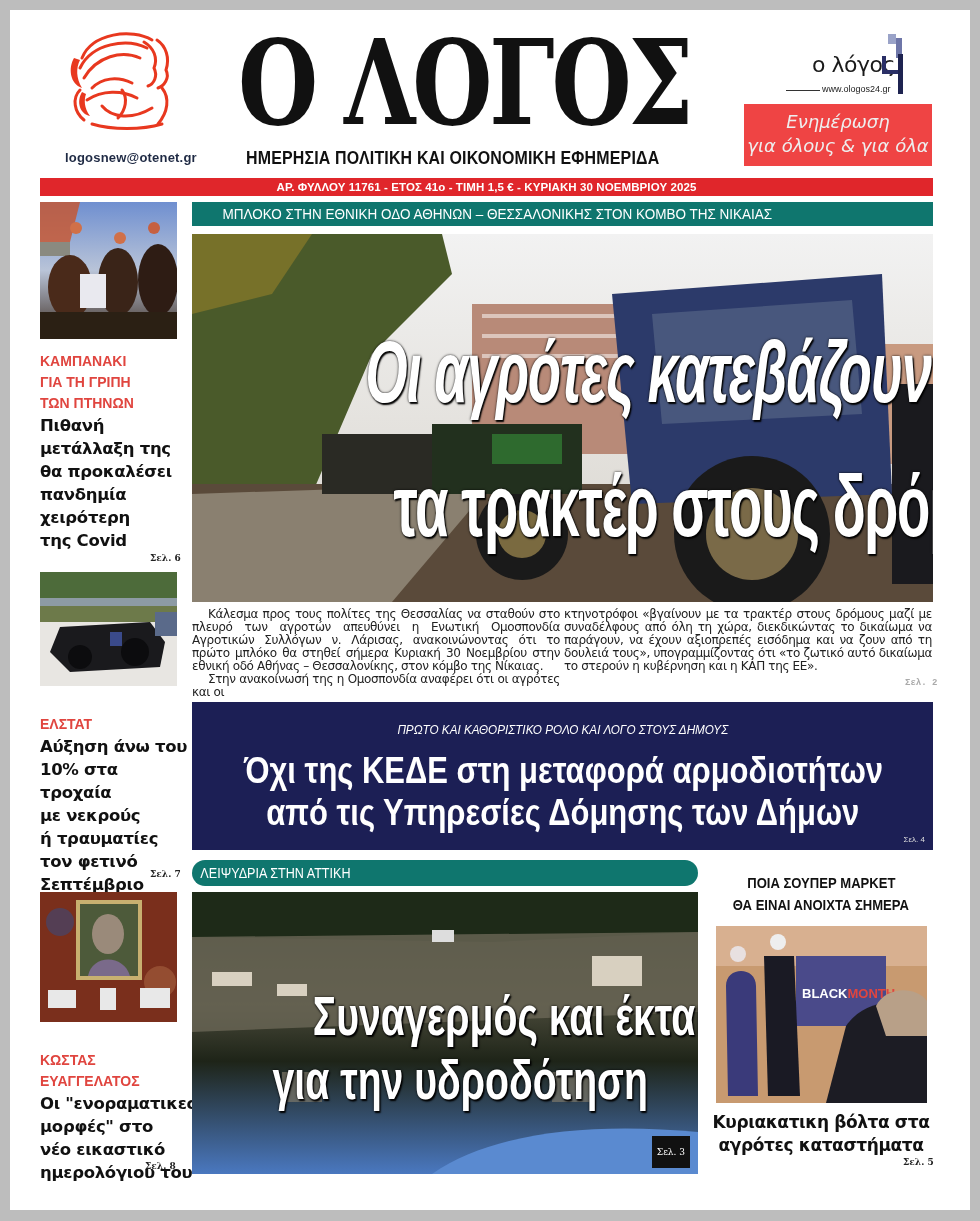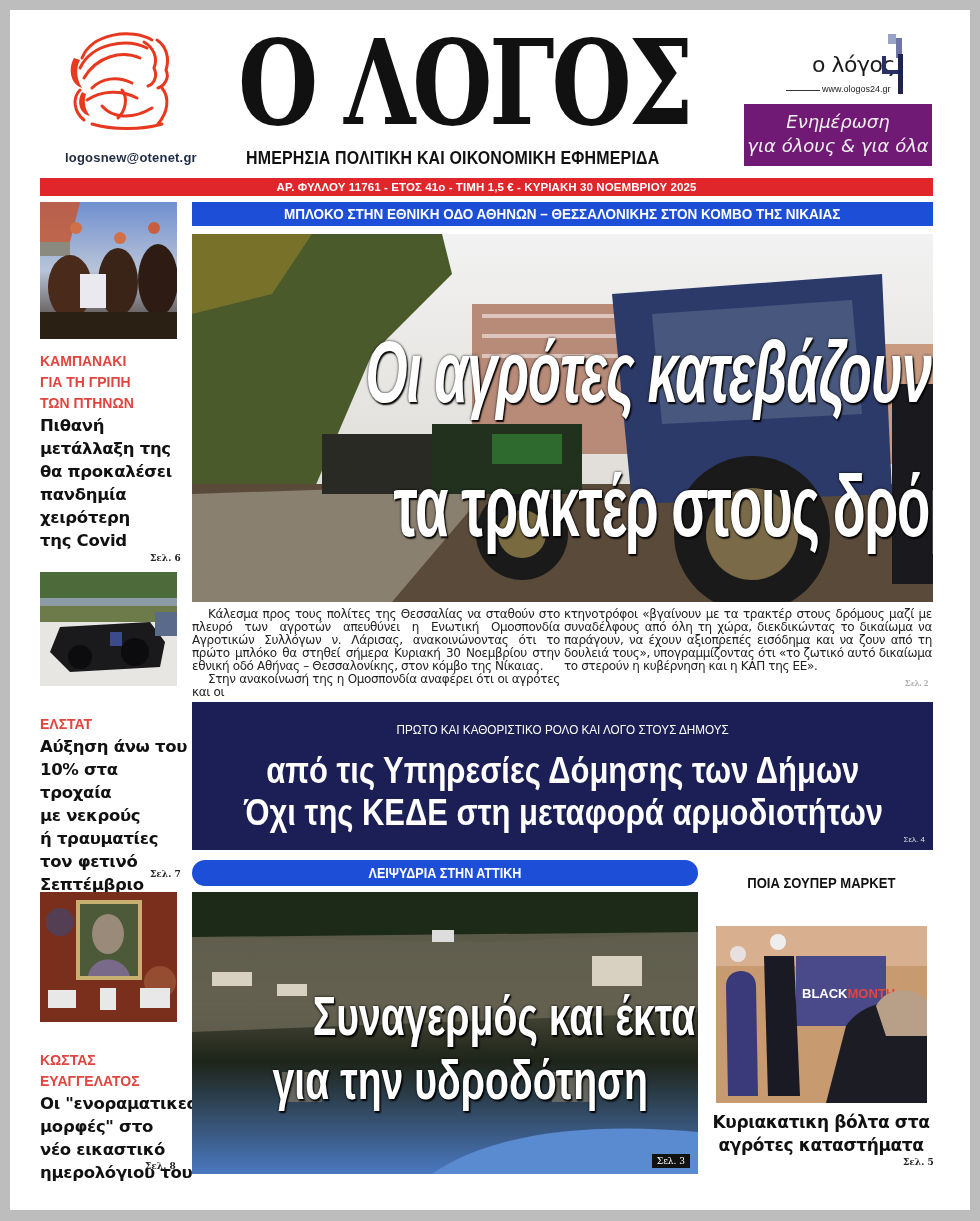--- a/index.html
+++ b/index.html
@@ -11,57 +11,57 @@
   
   .logo-art { left: 52px; top: 18px; width: 126px; width: 120px; height: 104px; }
   .email { left: 55px; top: 140px; width: 150px; font-size: 13px; font-weight: bold; color: #1f2a44; letter-spacing: 0.2px; }
   .title { left: 228px; top: 10px; width: 440px; height: 125px; font-family: "DejaVu Serif", serif; font-weight: bold; font-size: 118px; line-height: 125px; text-align: center; color: #111; letter-spacing: -4px; transform: scaleX(0.78); transform-origin: left top; white-space: nowrap; }
   .subtitle { left: 236px; top: 137px; width: 440px; font-size: 19px; font-weight: bold; color: #111; white-space: nowrap; transform: scaleX(0.84); transform-origin: left top; letter-spacing: 0.2px; }
   .brand24 { left: 766px; top: 24px; width: 160px; height: 70px; }
   .brand24-name { left: 0; top: 18px; font-size: 22px; color: #1a1a1a; font-family: "DejaVu Sans", sans-serif; letter-spacing: -0.5px; margin-left: 36px; }
   .brand24-url { left: 46px; top: 50px; font-size: 9px; color: #222; }
   .brand24-line { left: 10px; top: 56px; width: 34px; height: 1px; background: #333; }
   .brand24-mark { left: 106px; top: 0; width: 22px; height: 60px; }
-  .slogan-box { left: 734px; top: 94px; width: 188px; height: 62px; background: #701a75; color: #eee; font-style: italic; font-size: 18px; text-align: center; line-height: 24px; padding-top: 6px; font-family: "DejaVu Sans", sans-serif; font-weight: 300; }
+  .slogan-box { left: 734px; top: 94px; width: 188px; height: 62px; background: #ef4444; color: #eee; font-style: italic; font-size: 18px; text-align: center; line-height: 24px; padding-top: 6px; font-family: "DejaVu Sans", sans-serif; font-weight: 300; }
   .redbar { left: 30px; top: 168px; width: 893px; height: 18px; background: #e0262b; color: #fff; text-align: center; font-size: 11.5px; font-weight: bold; line-height: 18px; letter-spacing: 0.1px; }
 
   
   .side-img { left: 30px; width: 137px; border: 0; overflow: hidden; }
   .kicker { color: #e0453f; font-weight: bold; font-size: 14px; line-height: 21px; }
   .side-head { color: #111; font-weight: bold; font-size: 16.5px; line-height: 23px; font-family: "DejaVu Sans", sans-serif; letter-spacing: -0.3px; }
   .page-ref { font-size: 9px; font-weight: bold; color: #222; font-family: "DejaVu Serif", serif; }
 
   
-  .blackbar { background: #1d4ed8; color: #fff; text-align: center; font-weight: bold; }
+  .blackbar { background: #0f766e; color: #fff; text-align: left; font-weight: normal; }
   .main-kicker { left: 182px; top: 192px; width: 741px; height: 24px; font-size: 15px; line-height: 24px; white-space: nowrap; }
   .main-kicker span { display: inline-block; transform: scaleX(0.9); }
   .hero { left: 182px; top: 224px; width: 741px; height: 368px; overflow: hidden; }
   .hero-headline { left: 0; width: 741px; text-align: center; color: #fff; font-weight: bold; font-size: 88px; line-height: 88px; letter-spacing: -2px; text-shadow: 0 0 3px #000, 2px 2px 2px #000; white-space: nowrap; font-family: "Liberation Sans", sans-serif; }
   .hero-headline span { display: inline-block; transform: scaleX(0.62); transform-origin: center; }
   .body-text { font-size: 12px; line-height: 13px; color: #222; text-align: justify; font-family: "DejaVu Sans", sans-serif; letter-spacing: -0.35px; }
   .col1 { left: 182px; top: 598px; width: 368px; }
   .col2 { left: 554px; top: 598px; width: 368px; }
   .indent { text-indent: 16px; }
-  .sel2 { left: 895px; top: 668px; font-size: 9px; color: #aaa; font-family: Liberation Serif, serif; font-weight: bold; }
+  .sel2 { left: 895px; top: 668px; font-size: 9px; color: #aaa; font-family: Liberation Mono, monospace; font-weight: bold; }
 
   
   .navy { left: 182px; top: 692px; width: 741px; height: 148px; background: #1c1f55; color: #fff; text-align: center; }
-  .navy-kicker { position: absolute; left: 0; width: 741px; top: 20px; font-size: 13px; white-space: nowrap; }
+  .navy-kicker { position: absolute; left: 0; width: 741px; top: 20px; font-size: 13px; white-space: nowrap; font-style: italic; }
   .navy-kicker span { display: inline-block; transform: scaleX(0.9); }
   .navy-head { position: absolute; left: 0; width: 741px; top: 48px; font-size: 36px; line-height: 42px; font-weight: bold; white-space: nowrap; }
   .navy-head span { display: inline-block; transform: scaleX(0.86); }
   .navy-sel { position: absolute; right: 8px; bottom: 6px; font-size: 8px; color: #ddd; }
 
   
   .water-kicker { left: 182px; top: 850px; width: 506px; height: 26px; font-size: 14px; line-height: 26px; border-radius: 13px; }
   .water-kicker span { display: inline-block; transform: scaleX(0.9); }
   .water-img { left: 182px; top: 882px; width: 506px; height: 282px; overflow: hidden; }
   .water-head { position: absolute; left: 0; width: 506px; text-align: center; color: #fff; font-weight: bold; font-size: 56px; line-height: 60px; text-shadow: 0 0 3px #000, 2px 2px 2px #000; white-space: nowrap; }
   .water-head span { display: inline-block; transform: scaleX(0.7); }
-  .water-sel { position: absolute; right: 8px; bottom: 6px; background: #111; color: #fff; font-size: 9px; padding: 2px 5px; font-family: "DejaVu Serif", serif; }
+  .water-sel { position: absolute; right: 8px; bottom: 6px; background: #111; color: #fff; font-size: 9px; padding: 11px 5px; font-family: "DejaVu Serif", serif; }
 
   
   .shop-kicker { left: 700px; top: 862px; width: 222px; text-align: center; font-size: 14.5px; font-weight: bold; line-height: 22px; color: #111; }
   .shop-kicker span { display: inline-block; transform: scaleX(0.9); }
   .shop-img { left: 706px; top: 916px; width: 211px; height: 177px; overflow: hidden; }
   .shop-head { left: 700px; top: 1101px; width: 222px; text-align: center; font-size: 17px; line-height: 23px; font-weight: bold; color: #111; font-family: "DejaVu Sans", sans-serif; letter-spacing: -0.4px; }
   .shop-sel { left: 893px; top: 1147px; }
 </style>
 </head>
 <body>
@@ -252,22 +252,22 @@
     <p class="indent">Στην ανακοίνωσή της η Ομοσπονδία αναφέρει ότι οι αγρότες και οι</p>
   </div>
   <div class="abs body-text col2">
     <p>κτηνοτρόφοι «βγαίνουν με τα τρακτέρ στους δρόμους μαζί με συναδέλφους από όλη τη χώρα, διεκδικώντας το δικαίωμα να παράγουν, να έχουν αξιοπρεπές εισόδημα και να ζουν από τη δουλειά τους», υπογραμμίζοντας ότι «το ζωτικό αυτό δικαίωμα το στερούν η κυβέρνηση και η ΚΑΠ της ΕΕ».</p>
   </div>
   <div class="abs sel2">Σελ. 2</div>
 
   <div class="abs navy">
     <div class="navy-kicker"><span>ΠΡΩΤΟ ΚΑΙ ΚΑΘΟΡΙΣΤΙΚΟ ΡΟΛΟ ΚΑΙ ΛΟΓΟ ΣΤΟΥΣ ΔΗΜΟΥΣ</span></div>
     <div class="navy-head">
+      <div><span>Όχι της ΚΕΔΕ στη μεταφορά αρμοδιοτήτων</span></div>
       <div><span>από τις Υπηρεσίες Δόμησης των Δήμων</span></div>
-      <div><span>Όχι της ΚΕΔΕ στη μεταφορά αρμοδιοτήτων</span></div>
     </div>
     <div class="navy-sel">Σελ. 4</div>
   </div>
 
   <div class="abs blackbar water-kicker">
     <span>ΛΕΙΨΥΔΡΙΑ ΣΤΗΝ ΑΤΤΙΚΗ</span>
   </div>
   <div class="abs water-img">
     <svg class="abs" style="left:0;top:0;" width="506" height="282" viewBox="0 0 506 282">
       <defs>
@@ -289,20 +289,21 @@
       <rect x="360" y="180" width="40" height="30" fill="#8a8270" opacity="0.6"></rect>
       <path d="M240 282 C300 240, 400 230, 506 240 L506 282Z" fill="#5a8ad0"></path>
     </svg>
     <div class="water-head" style="top:94px;"><span>Συναγερμός και έκτακτα μέτρα</span></div>
     <div class="water-head" style="top:158px;"><span>για την υδροδότηση</span></div>
     <div class="water-sel">Σελ. 3</div>
   </div>
 
   <div class="abs shop-kicker">
     <div><span>ΠΟΙΑ ΣΟΥΠΕΡ ΜΑΡΚΕΤ</span></div>
+    <div><span>ΘΑ ΕΙΝΑΙ ΑΝΟΙΧΤΑ ΣΗΜΕΡΑ</span></div>
   </div>
   <div class="abs shop-img">
     <svg width="211" height="177" viewBox="0 0 211 177">
       <rect width="211" height="177" fill="#c89a70"></rect>
       <rect x="0" y="0" width="211" height="40" fill="#d8b090"></rect>
       <rect x="80" y="30" width="90" height="70" fill="#4a4a8a"></rect>
       <text x="86" y="72" font-family="Liberation Sans, sans-serif" font-weight="bold" font-size="13" fill="#fff">BLACK<tspan fill="#e0453f">MONTH</tspan></text>
       <path d="M10 60 C10 40, 40 40, 40 60 L42 170 L12 170Z" fill="#3a3a7a"></path>
       <circle cx="22" cy="28" r="8" fill="#e8e0e0"></circle>
       <path d="M48 30 L78 30 L84 170 L52 170Z" fill="#1a1a24"></path>

